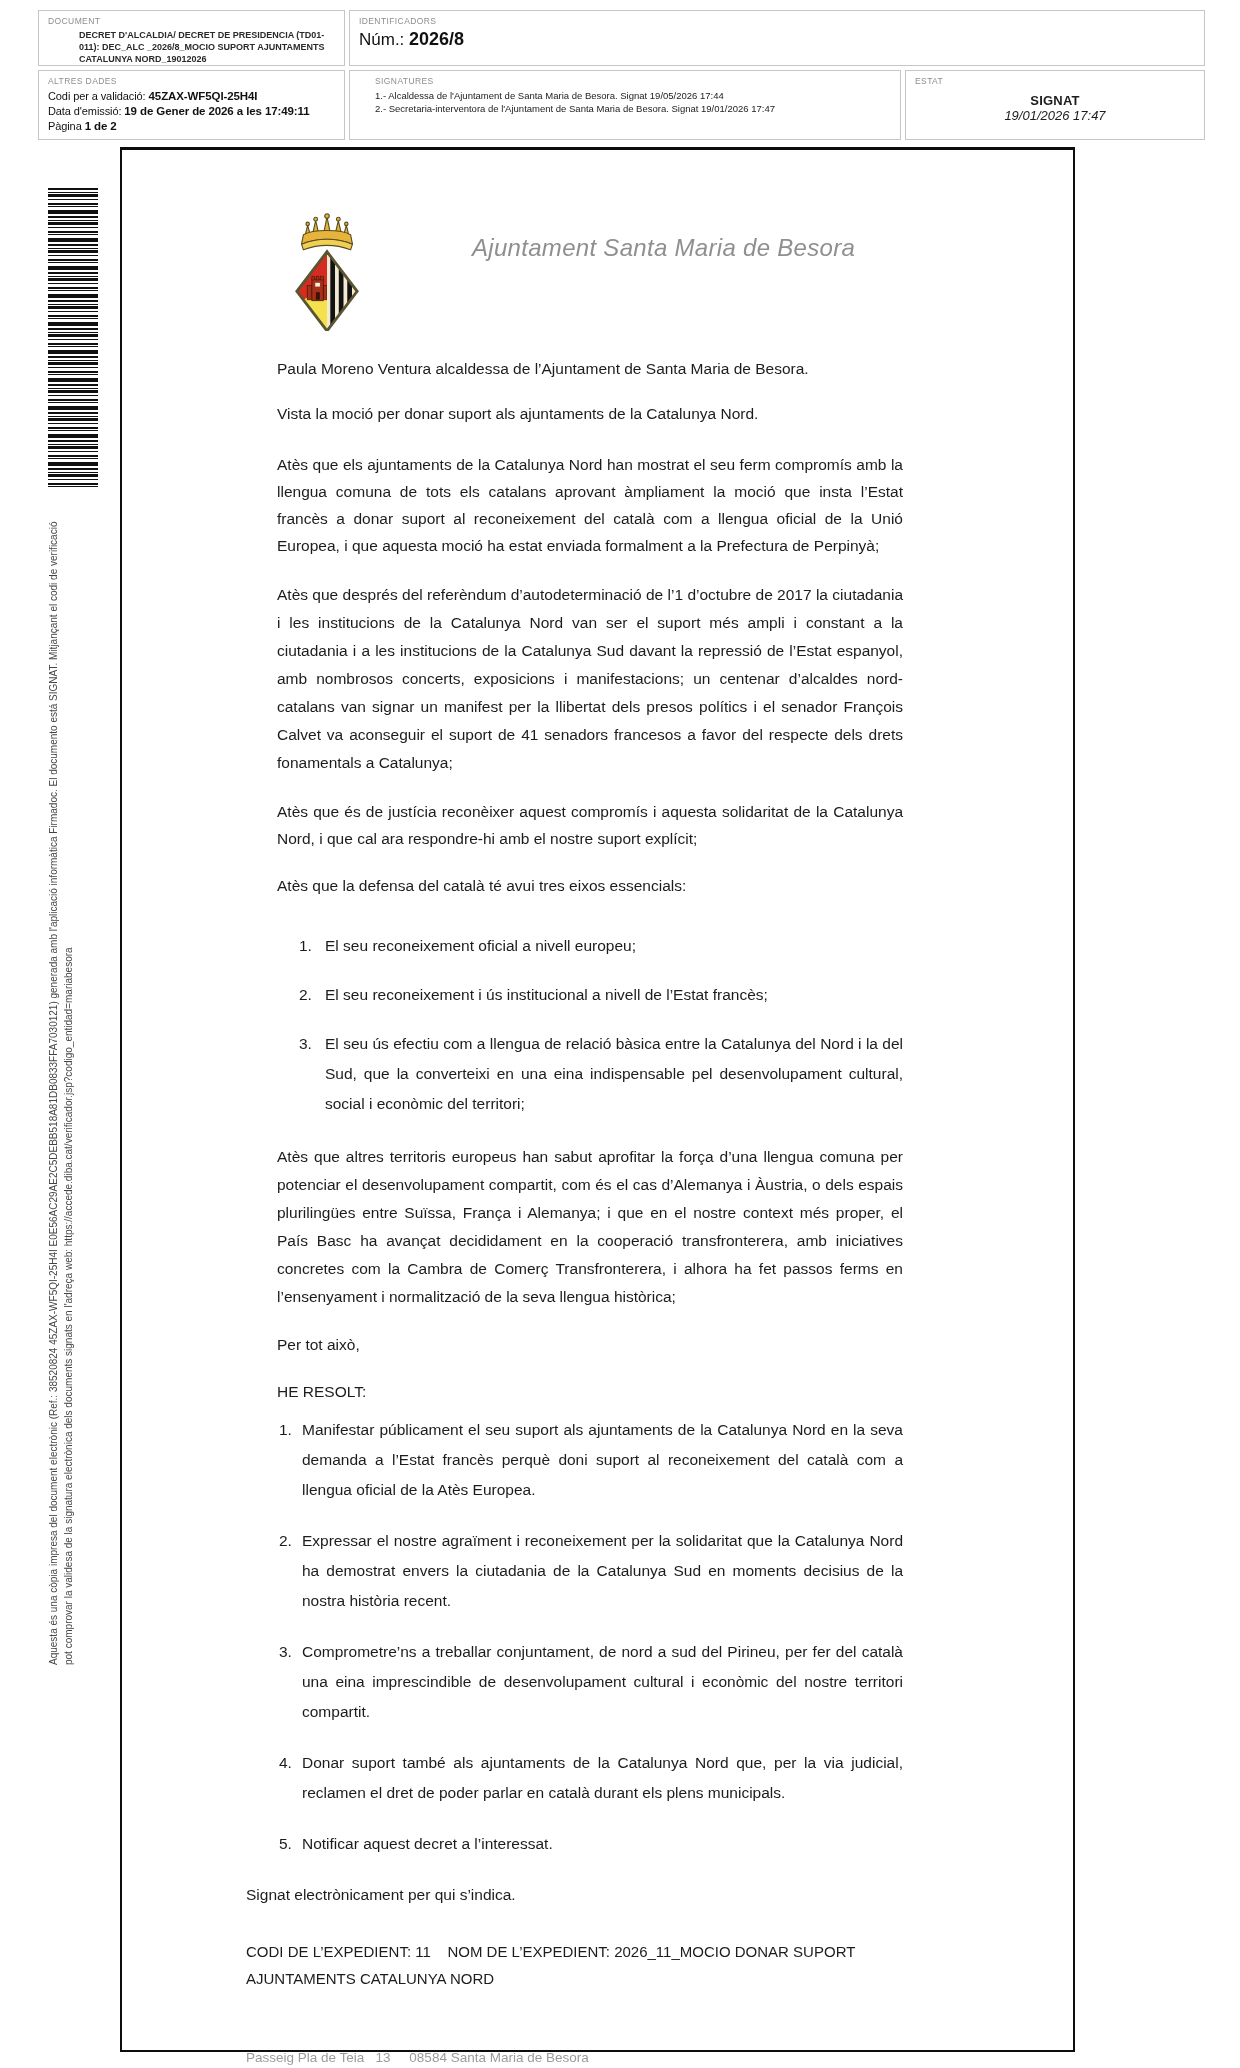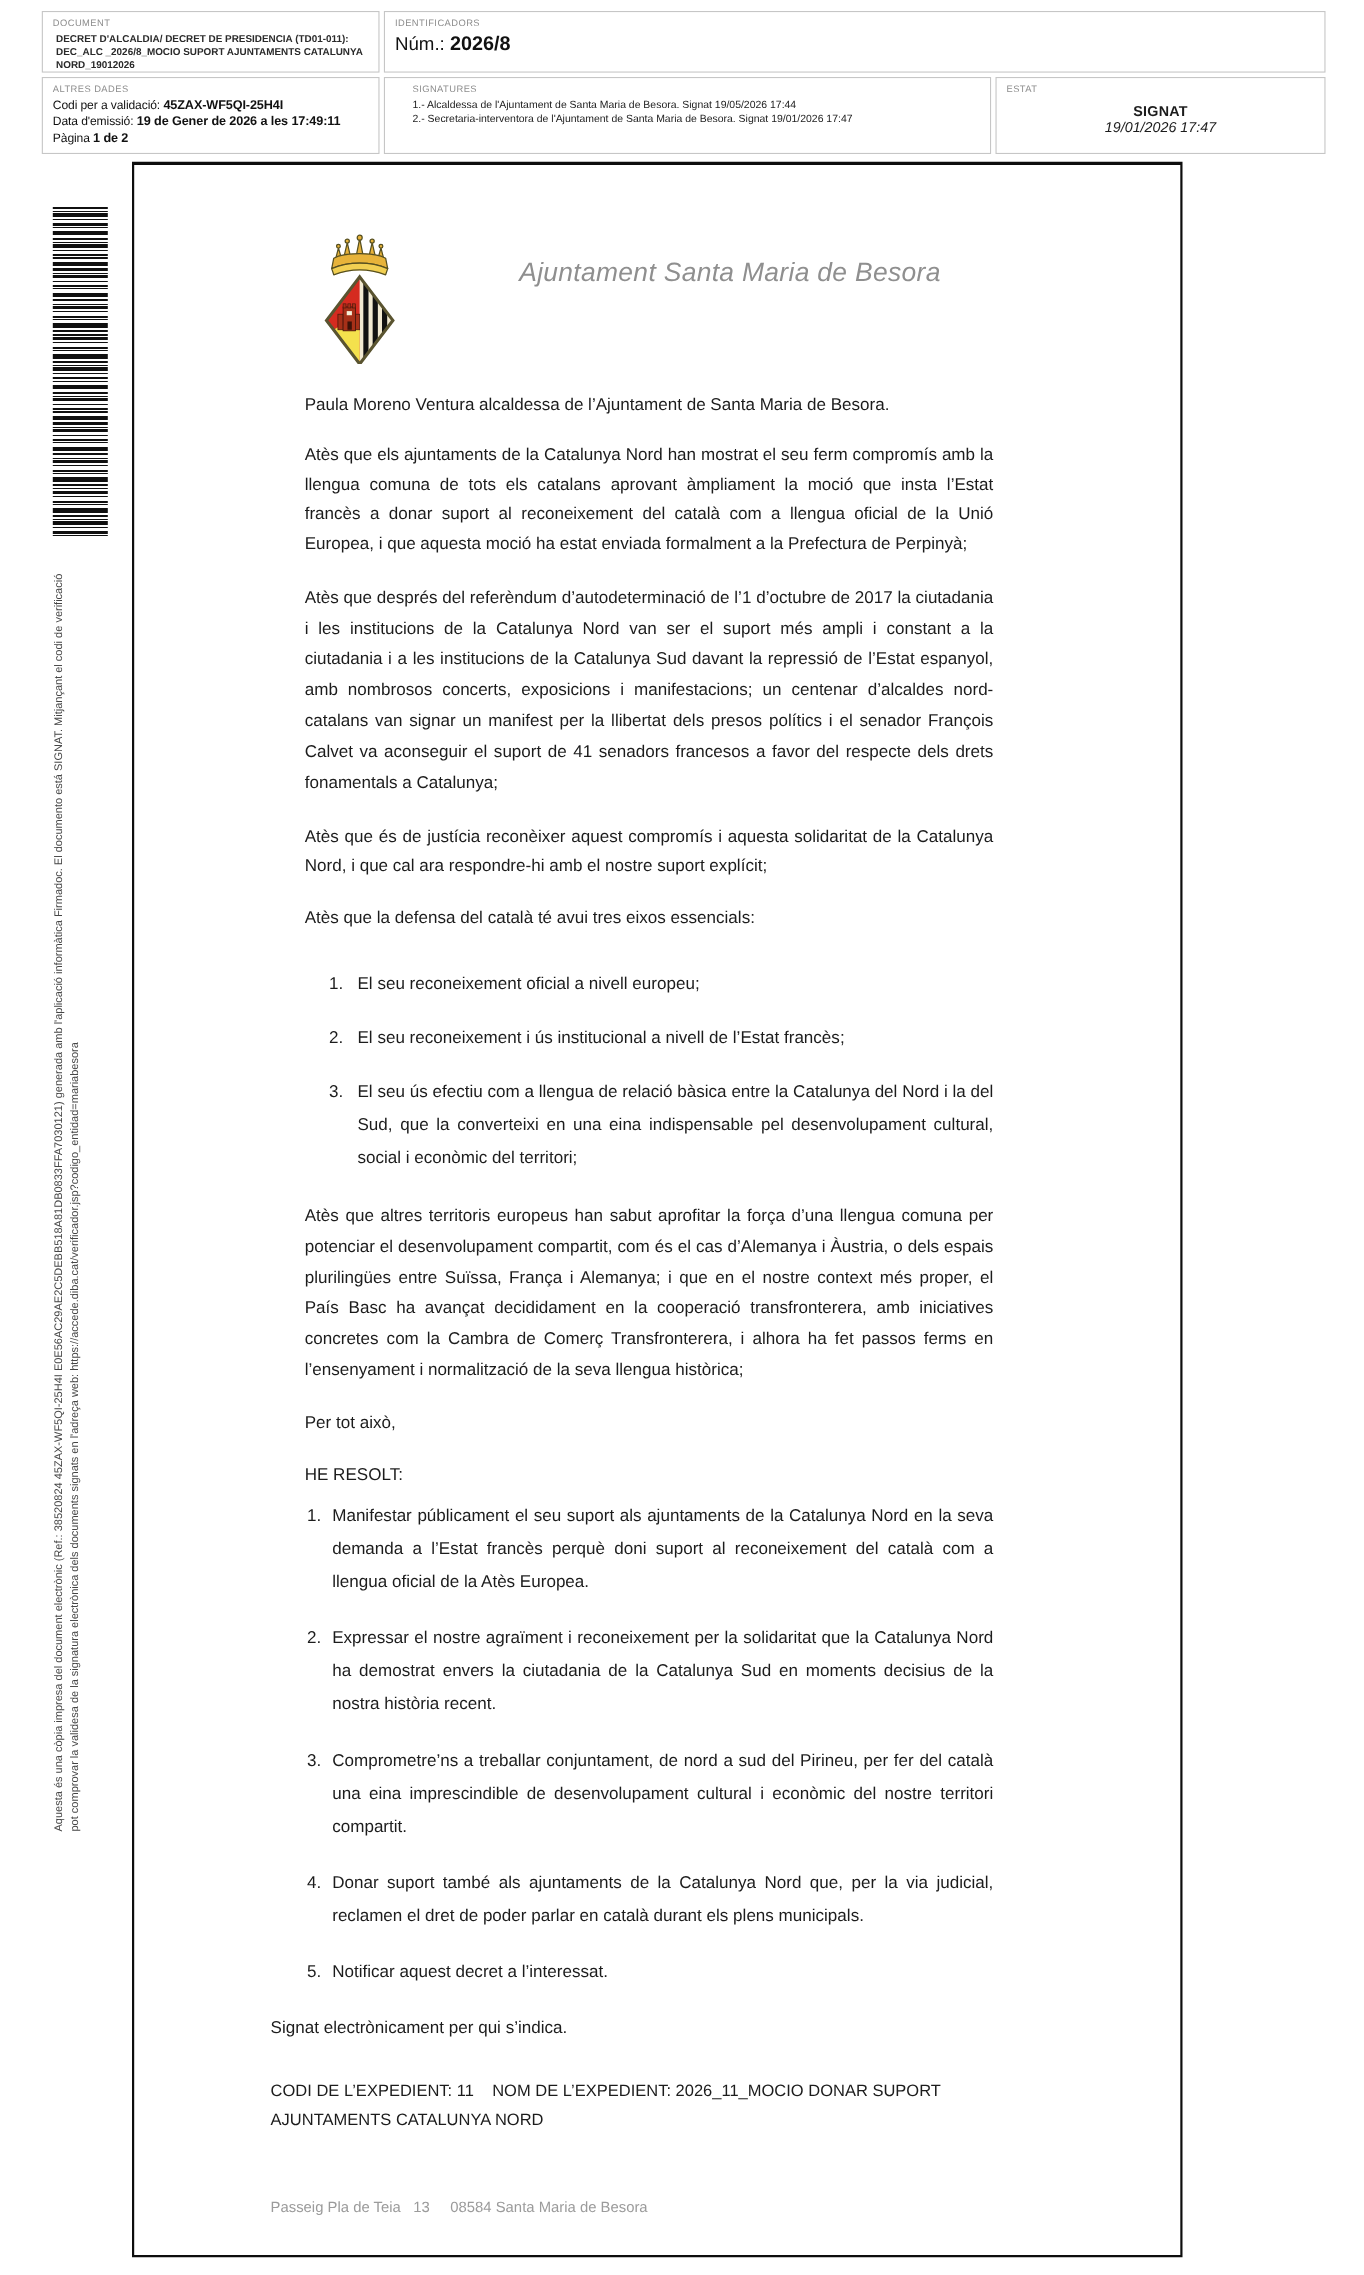--- a/index.html
+++ b/index.html
@@ -14,21 +14,21 @@
     position:absolute; left:38px; top:10px; width:967px;
     display:grid; grid-template-columns:307px 552px 300px; grid-template-rows:56px 70px; gap:4px;
   }
   .cell { border:1px solid #c6c6c6; background:#fff; padding:5px 9px; overflow:hidden; }
   .cell-doc    { grid-column:1; grid-row:1; }
   .cell-ident  { grid-column:2 / 4; grid-row:1; }
   .cell-altres { grid-column:1; grid-row:2; }
   .cell-sign   { grid-column:2; grid-row:2;padding-left:25px; }
   .cell-estat  { grid-column:3; grid-row:2; }
   .lbl { font-size:8.5px; color:#8d8d8d; letter-spacing:.4px; margin-bottom:3px; }
-  .doc-title { font-size:9px; font-weight:bold; color:#2a2a2a; line-height:12px; padding-left:3px; }
+  .doc-title { font-size:9px; font-weight:bold; color:#2a2a2a; line-height:12px; padding-left:3px;margin-left:28px; }
   .ident-num { font-size:17px; color:#111; margin-top:1px; }
   .ident-num b { font-size:18px; }
   .altres-line { font-size:11px; line-height:15px; color:#111; white-space:nowrap; letter-spacing:-0.1px; }
   .altres-line b { font-size:11.5px; }
   .sign-line { font-size:9.5px; line-height:13px; color:#222; white-space:nowrap; }
   .estat-status { font-size:13px; font-weight:bold; text-align:center; margin-top:7px; letter-spacing:.2px; }
   .estat-date { font-size:13px; text-align:center;font-style:italic; }
 
   
   .page-box {
@@ -153,20 +153,21 @@
       <rect x="65.5" y="40" width="2.5" height="88" fill="#121212"></rect>
     </g>
     <polygon points="35,42 67,84 35,126 3,84" fill="none" stroke="#5a5430" stroke-width="3"></polygon>
   </g>
 </svg>
 
 <div class="org-title">Ajuntament Santa Maria de Besora</div>
 
 <div class="content">
   <p class="bp" style="margin-bottom:18px">Paula Moreno Ventura alcaldessa de l’Ajuntament de Santa Maria de Besora.</p>
+  <p class="bp" style="margin-bottom:24px">Vista la moció per donar suport als ajuntaments de la Catalunya Nord.</p>
   <p class="bp just" style="margin-bottom:22px">Atès que els ajuntaments de la Catalunya Nord han mostrat el seu ferm compromís amb la llengua comuna de tots els catalans aprovant àmpliament la moció que insta l’Estat francès a donar suport al reconeixement del català com a llengua oficial de la Unió Europea, i que aquesta moció ha estat enviada formalment a la Prefectura de Perpinyà;</p>
   <p class="bp just lh28" style="margin-bottom:21px">Atès que després del referèndum d’autodeterminació de l’1 d’octubre de 2017 la ciutadania i les institucions de la Catalunya Nord van ser el suport més ampli i constant a la ciutadania i a les institucions de la Catalunya Sud davant la repressió de l’Estat espanyol, amb nombrosos concerts, exposicions i manifestacions; un centenar d’alcaldes nord-catalans van signar un manifest per la llibertat dels presos polítics i el senador François Calvet va aconseguir el suport de 41 senadors francesos a favor del respecte dels drets fonamentals a Catalunya;</p>
   <p class="bp just" style="margin-bottom:20px">Atès que és de justícia reconèixer aquest compromís i aquesta solidaritat de la Catalunya Nord, i que cal ara respondre-hi amb el nostre suport explícit;</p>
   <p class="bp" style="margin-bottom:32px">Atès que la defensa del català té avui tres eixos essencials:</p>
 
   <div class="olist" style="margin-bottom:24px">
     <div class="li" style="margin-bottom:19px">
       <span class="num">1.</span>
       <span class="txt">El seu reconeixement oficial a nivell europeu;</span>
     </div>

